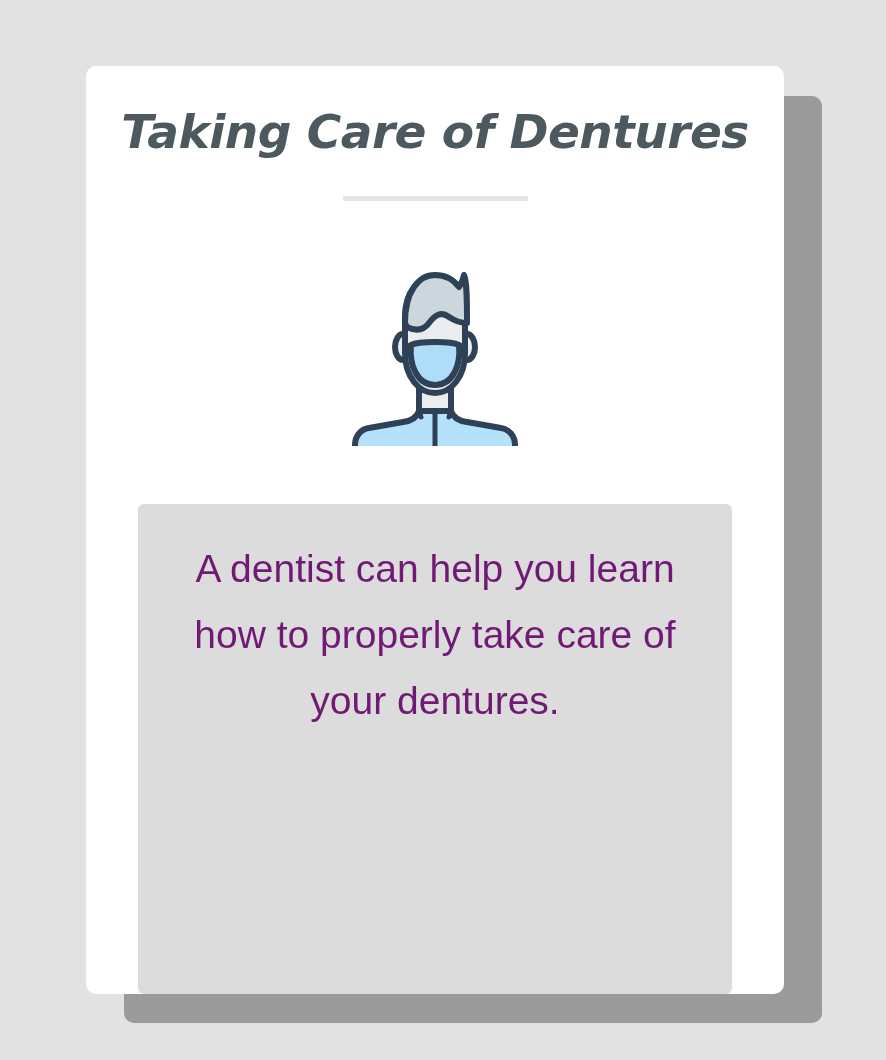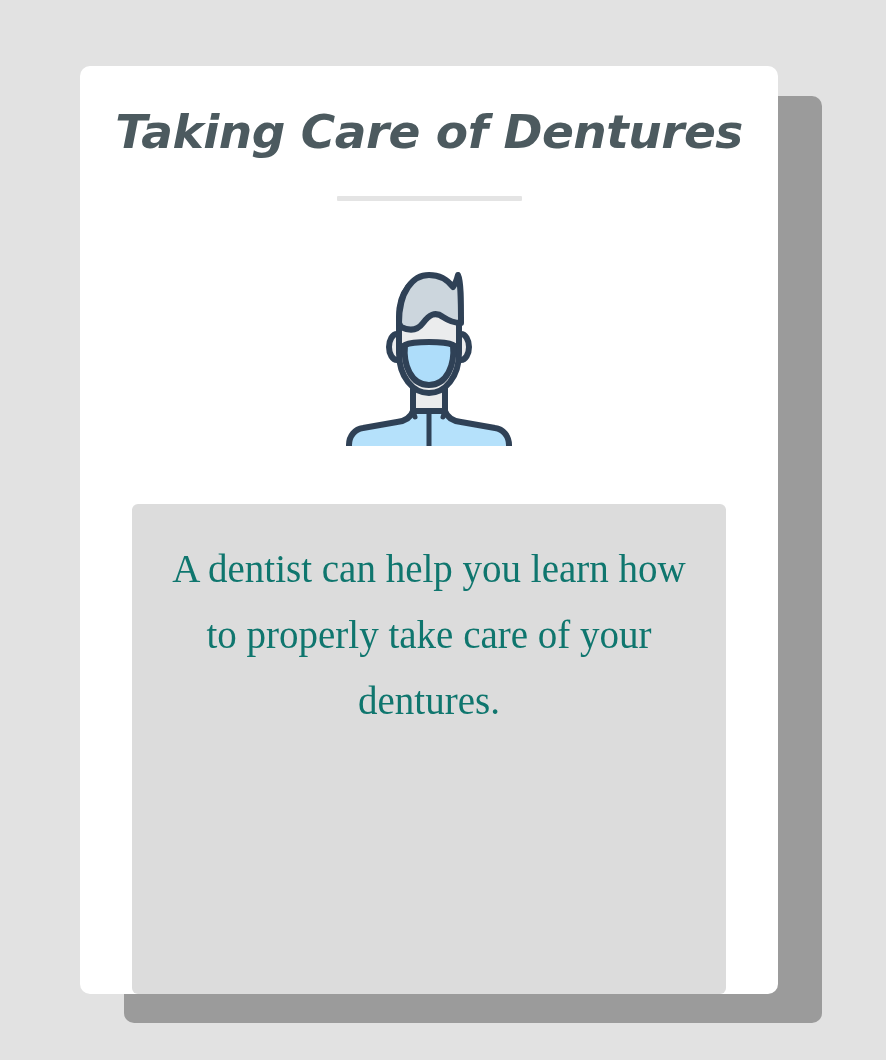--- a/index.html
+++ b/index.html
@@ -27,21 +27,21 @@
     position: absolute;
     left: 124px;
     top: 96px;
     width: 698px;
     height: 927px;
     background: #9b9b9b;
     border-radius: 10px;
   }
   .card {
     position: absolute;
-    left: 80px;
+    left: 86px;
     top: 66px;
     width: 698px;
     height: 928px;
     background: #ffffff;
     border-radius: 10px;
     overflow: hidden;
   }
   .card-title {
     position: absolute;
     left: 0;
@@ -87,25 +87,25 @@
     height: 490px;
     background: #dcdcdc;
     border-radius: 6px;
   }
   .body-text {
     position: absolute;
     left: 30px;
     top: 32px;
     width: 534px;
     text-align: center;
-    font-family: Liberation Serif, serif;
+    font-family: Liberation Sans, sans-serif;
     font-size: 39px;
     font-weight: normal;
     line-height: 66px;
-    color: #0f766e;
+    color: #701a75;
   }
 </style>
 </head>
 <body>
 
 <div class="stage">
 
   <div class="card-shadow"></div>
 
   <div class="card">

